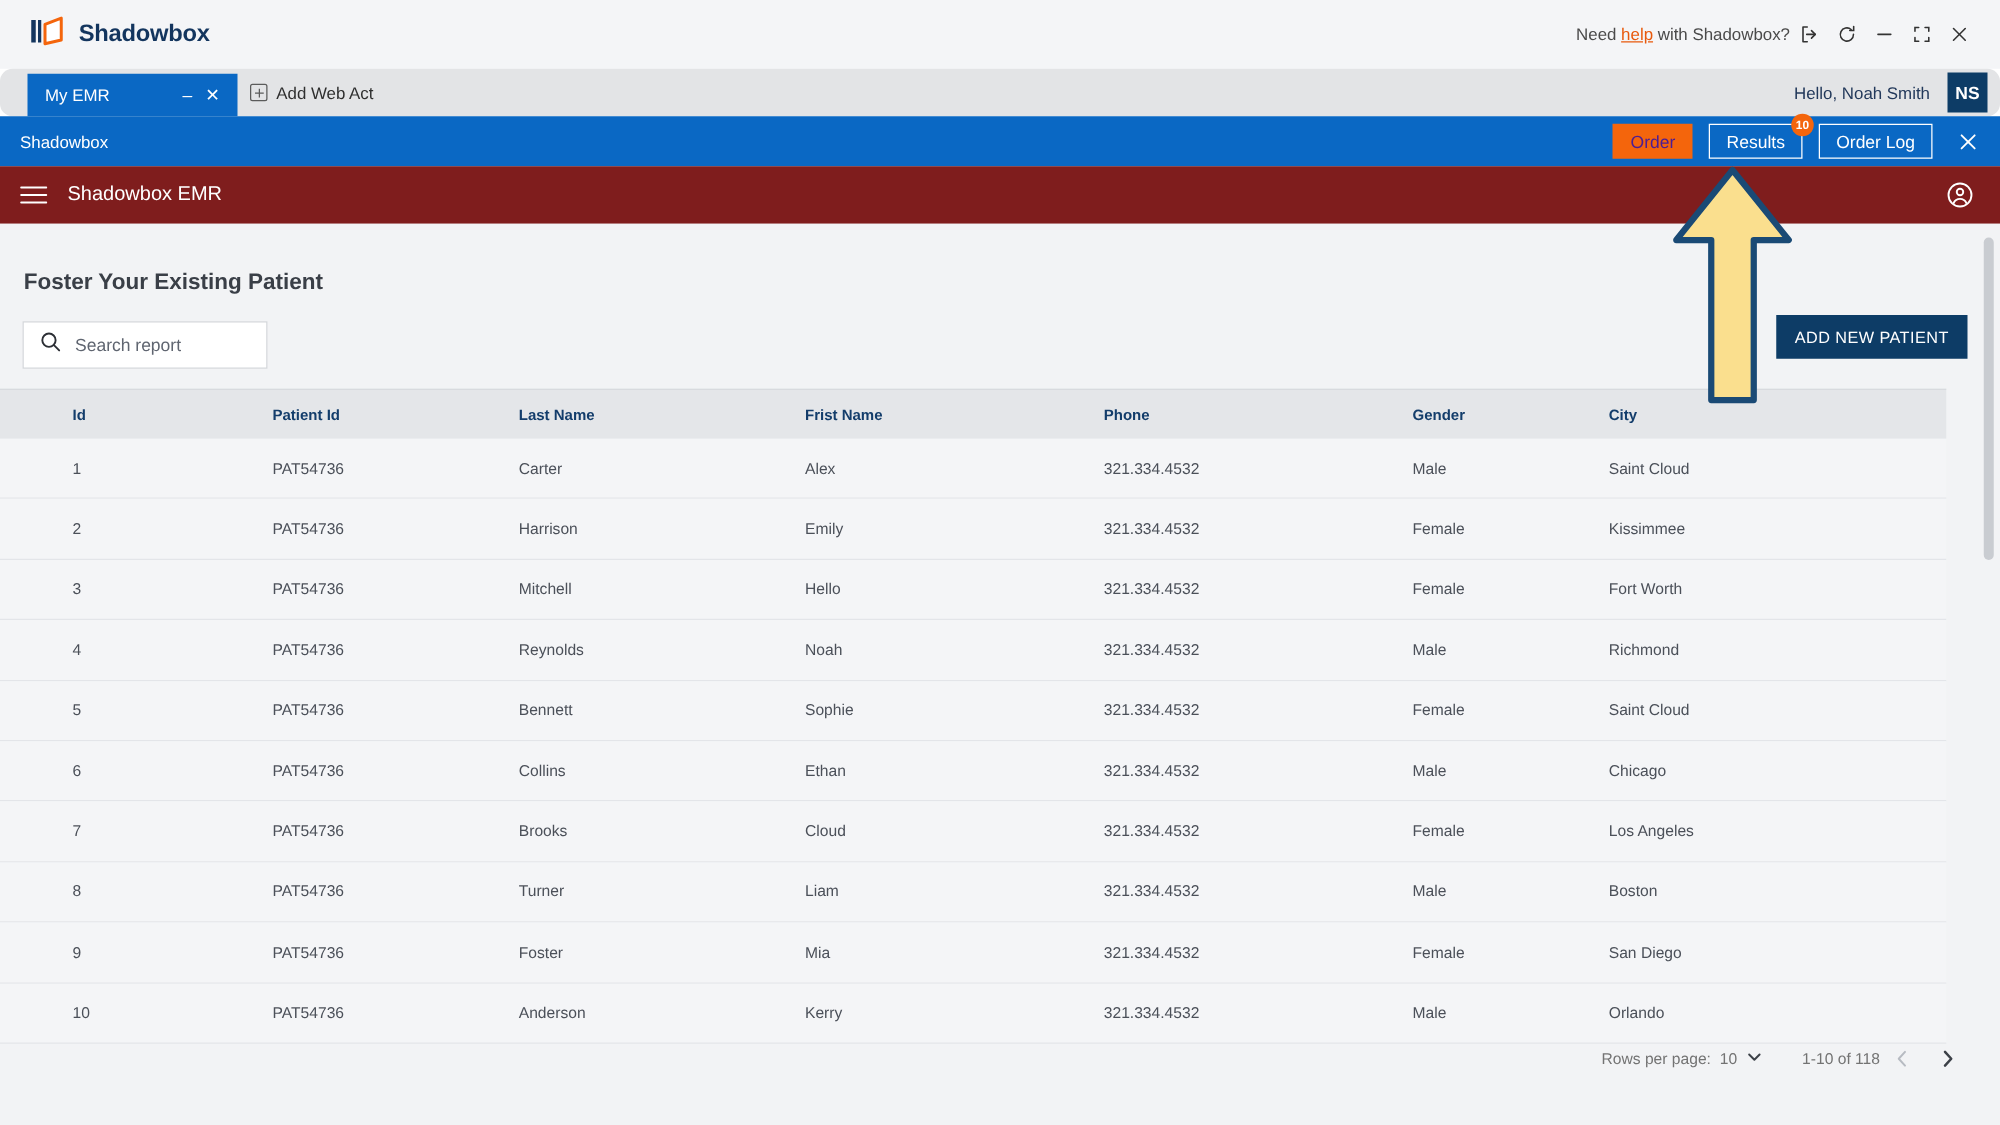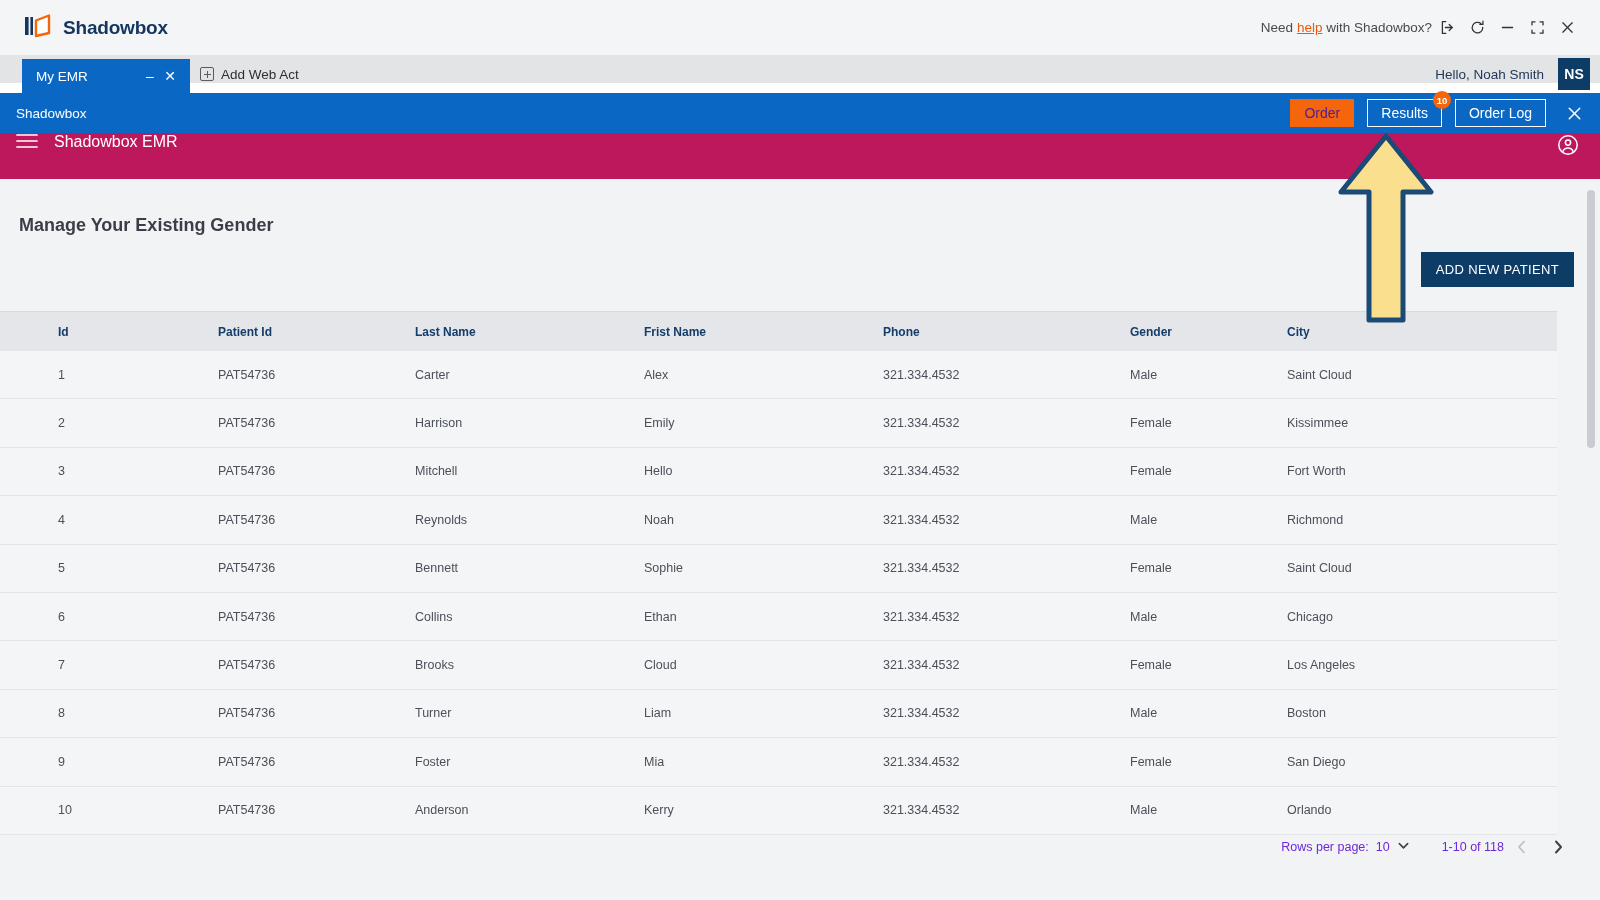--- a/index.html
+++ b/index.html
@@ -27,22 +27,23 @@
   }
   .help-text { font-size: 13.5px; color: #4a4a4a; }
   .help-link { color: #e8590c; text-decoration: underline; }
   .win-btn {
     width: 30px; height: 30px; display: flex; align-items: center; justify-content: center;
     color: #333; cursor: pointer;
   }
 
   
   .tabstrip {
-    position: absolute; left: 0; top: 55px; width: 1600px; height: 28px;
+    position: absolute; left: 0; top: 55px; width: 1600px; height: 38px;
     background: #e3e4e6;
+    border-radius: 10px;
   }
   .tab {
     position: absolute; left: 22px; top: 4px; width: 168px; height: 34px;
     background: #0a68c4; color: #fff;
     display: flex; align-items: center; padding: 0 10px 0 14px;
     font-size: 13.5px;
   }
   .tab-label { flex: 1; }
   .tab-min, .tab-close {
     width: 20px; text-align: center; cursor: pointer; font-size: 14px; line-height: 1;
@@ -94,21 +95,21 @@
     position: absolute; top: -9px; right: -10px;
     background: #f4650c; color: #fff; font-size: 9.5px; font-weight: bold;
     min-width: 18px; height: 18px; border-radius: 9px;
     display: flex; align-items: center; justify-content: center; padding: 0 3px;
   }
   .bar-close { color: #fff; cursor: pointer; margin-left: 6px; display: flex; }
 
   
   .navy-bar {
     position: absolute; left: 0; top: 133px; width: 1600px; height: 46px;
-    background: #be185d; display: flex; align-items: flex-start;
+    background: #7f1d1d; display: flex; align-items: center;
   }
   .hamburger { margin-left: 16px; cursor: pointer; display: flex; }
   .emr-title { color: #fff; font-size: 16px; margin-left: 16px; }
   .account-icon { margin-left: auto; margin-right: 20px; cursor: pointer; display: flex; }
 
   
   .page {
     position: absolute; left: 0; top: 179px; width: 1600px; height: 721px;
     background: #f2f3f5; overflow: hidden;
   }
@@ -148,21 +149,21 @@
   .c-lastname  { width: 229px; }
   .c-firstname { width: 239px; }
   .c-phone     { width: 247px; }
   .c-gender    { width: 157px; }
   .c-city      { width: 200px; }
 
   
   .pagination {
     position: absolute; right: 24px; top: 650px;
     display: flex; align-items: center; gap: 0;
-    font-size: 12.5px; color: #6d28d9;
+    font-size: 12.5px; color: #737373;
   }
   .rows-per-page { display: flex; align-items: center; gap: 7px; cursor: pointer; }
   .range-text { margin-left: 32px; }
   .pg-btn {
     width: 36px; height: 36px; display: flex; align-items: center; justify-content: center;
     cursor: pointer;
   }
   .pg-btn.disabled { color: #b7bbc2; }
 
   
@@ -288,22 +289,31 @@
       <svg width="24" height="24" viewBox="0 0 24 24" fill="none" stroke="#fff" stroke-width="1.5">
         <circle cx="12" cy="12" r="9.2"></circle>
         <circle cx="12" cy="9.6" r="2.6"></circle>
         <path d="M6.9 18.4 a5.6 5.6 0 0 1 10.2 0" stroke-linecap="round"></path>
       </svg>
     </span>
   </div>
 
   <div class="page">
 
-    <h1 class="page-title">Manage Your Existing Gender</h1>
-
+    <h1 class="page-title">Foster Your Existing Patient</h1>
+
+    <div class="search-box">
+      <span>
+        <svg width="19" height="19" viewBox="0 0 20 20" fill="none" stroke="#2c2f35" stroke-width="1.6" stroke-linecap="round">
+          <circle cx="8.6" cy="8.6" r="5.6"></circle>
+            <path d="M12.8 12.8 L17.2 17.2"></path>
+        </svg>
+      </span>
+      <span class="search-placeholder">Search report</span>
+    </div>
 
     <button class="btn-add-patient">ADD NEW PATIENT</button>
 
     <div class="table">
       <div class="thead">
         <div class="cell c-id">Id</div>
         <div class="cell c-patientid">Patient Id</div>
         <div class="cell c-lastname">Last Name</div>
         <div class="cell c-firstname">Frist Name</div>
         <div class="cell c-phone">Phone</div>

